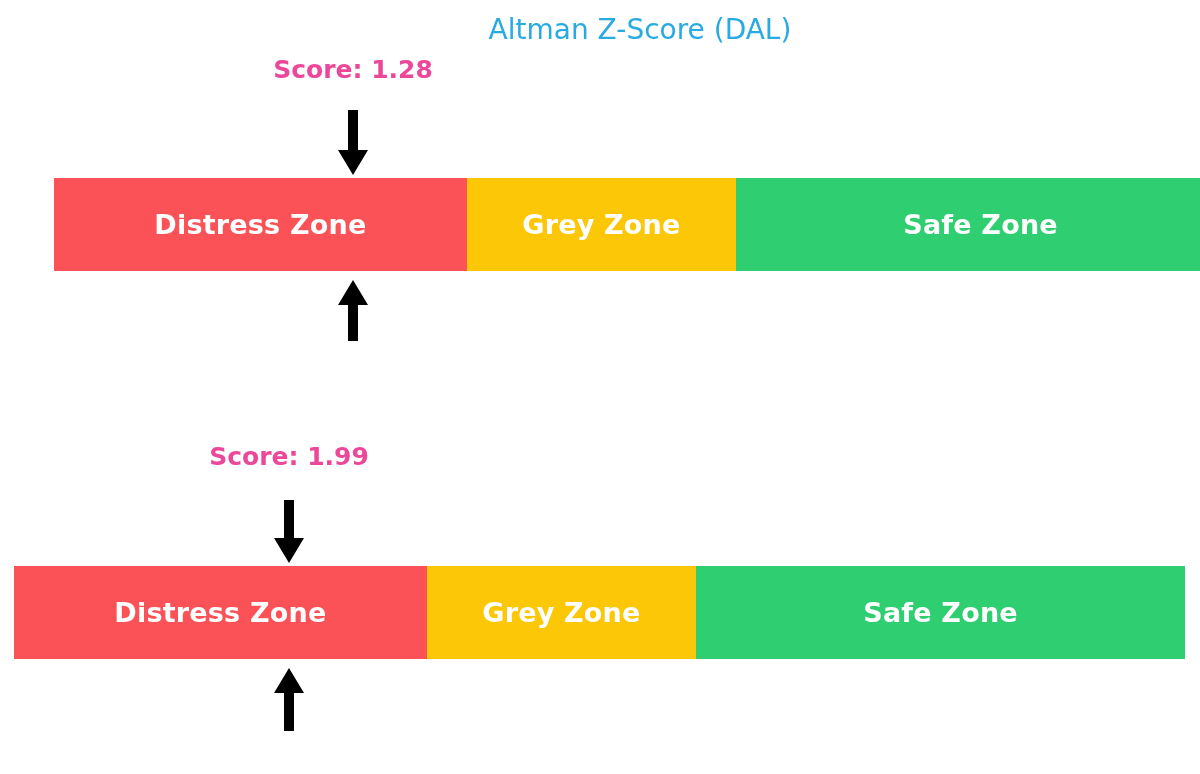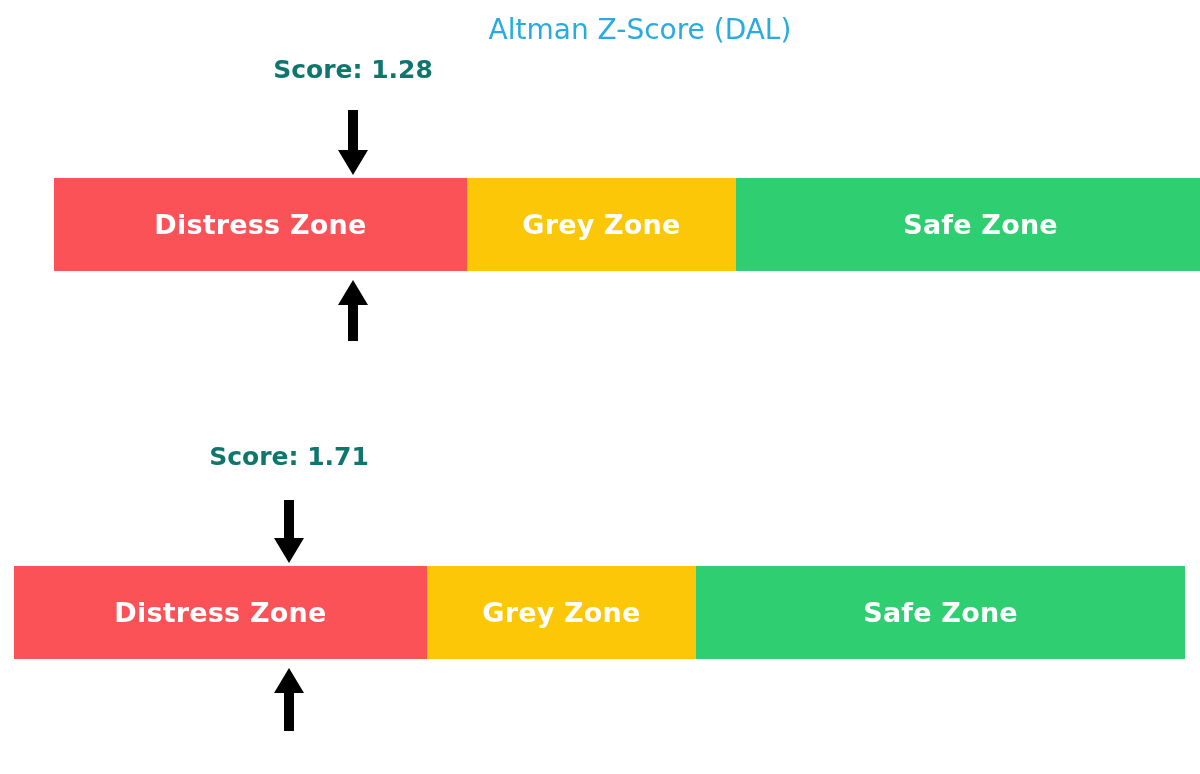--- a/index.html
+++ b/index.html
@@ -35,21 +35,21 @@
     white-space: nowrap;
   }
 
   .score-label {
     position: absolute;
     transform: translateX(-50%);
     text-align: right;
     font-family: "DejaVu Sans", "Liberation Sans", sans-serif;
     font-size: 25px;
     font-weight: bold;
-    color: #0f766e;
+    color: #ec4899;
     white-space: nowrap;
   }
 
   .arrow {
     position: absolute;
     transform: translateX(-50%);
     display: block;
   }
 
   .zone-bar {
@@ -109,21 +109,21 @@
     <svg width="34" height="62" viewBox="0 0 34 62" xmlns="http://www.w3.org/2000/svg">
       <path d="M17 0 L32 25 L22 25 L22 61 L12 61 L12 25 L2 25 Z" fill="#000000"></path>
     </svg>
   </span>
 
 </div>
 
 <div class="panel" style="top:387px;height:387px;">
 
 
-  <div class="score-label" style="left:289px; top:55px;">Score: 1.71</div>
+  <div class="score-label" style="left:289px; top:55px;">Score: 1.99</div>
 
   <span class="arrow" style="left:289px; top:113px;">
     <svg width="34" height="64" viewBox="0 0 34 64" xmlns="http://www.w3.org/2000/svg">
       <path d="M12 0 L22 0 L22 38 L32 38 L17 63 L2 38 L12 38 Z" fill="#000000"></path>
     </svg>
   </span>
 
   <div class="zone-bar" style="left:14px; top:179px; width:1171px; height:93px;">
     <div class="zone" style="width:35.25%; background:#FB5258;">
       <span class="zone-label">Distress Zone</span>

